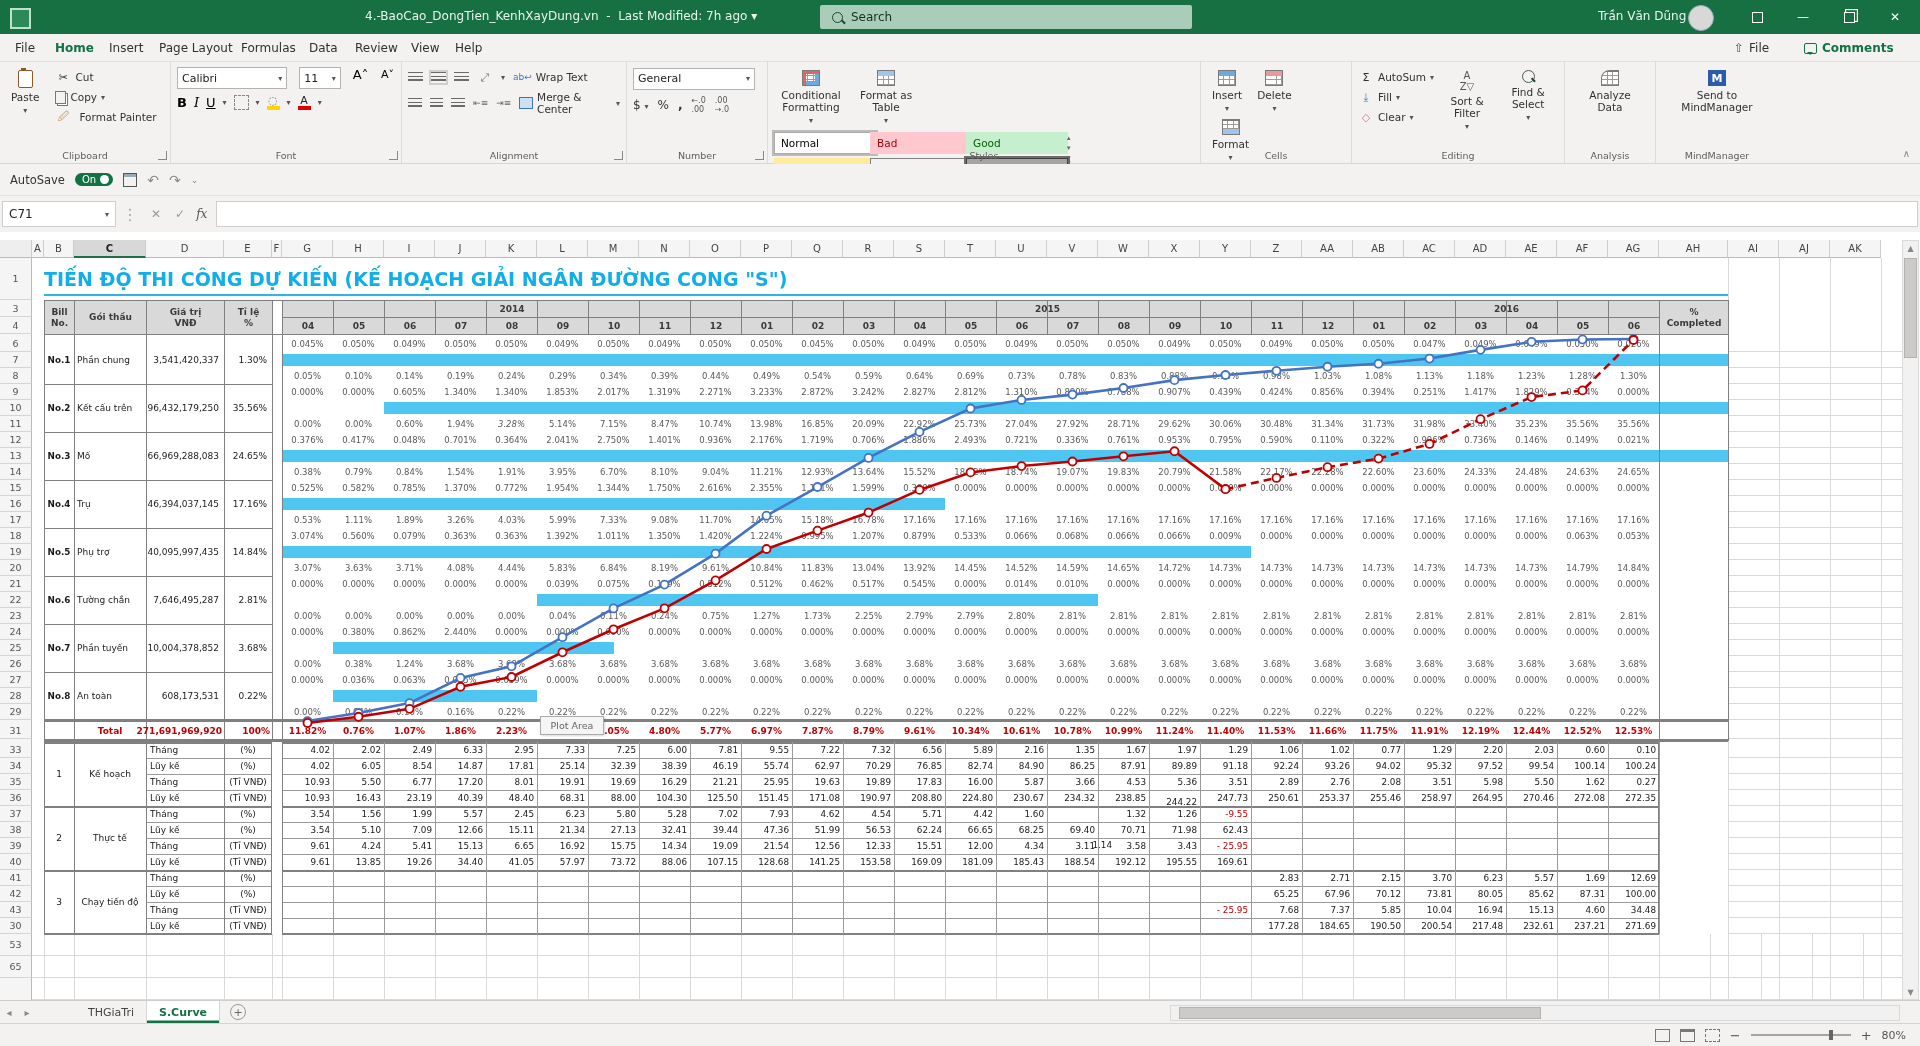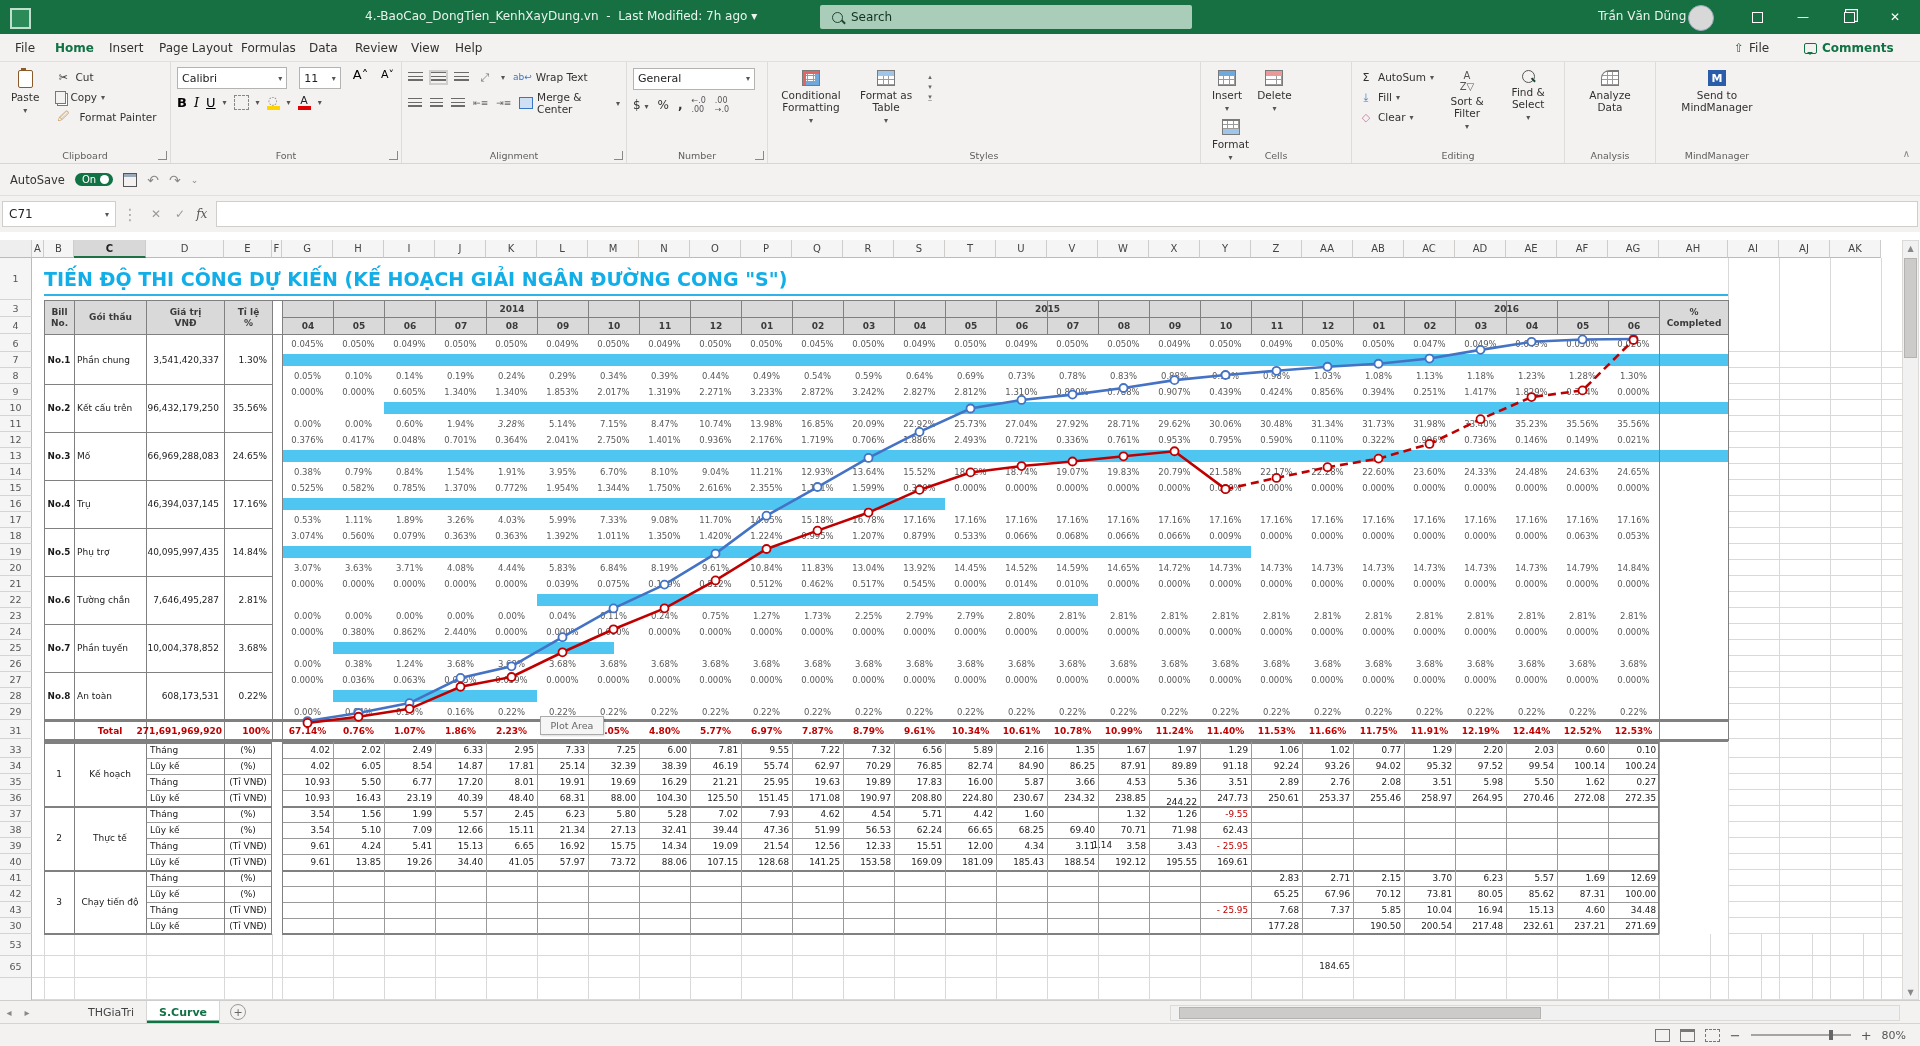--- a/index.html
+++ b/index.html
@@ -224,20 +224,28 @@
   <div class="rgroup" style="width:420px">
     <div class="bigbtn" style="width:64px">
         <span class="grid9" style="background-color:#fff;box-shadow:inset 3px 3px 0 #e06666,inset -4px -4px 0 #6fa8dc"></span>
         <span>Conditional Formatting</span>
         <span class="chev">▾</span>
       </div>
     <div class="bigbtn" style="width:56px">
         <span class="grid9" style="box-shadow:inset 0 5px 0 #9fc5e8"></span>
         <span>Format as Table</span>
         <span class="chev">▾</span>
+      </div>
+    <div id="chips" style="display:inline-grid;grid-template-columns:repeat(3,92px);gap:4px;vertical-align:top;margin-top:4px">
+        <div class="chip" style="background: rgb(255, 255, 255); color: rgb(0, 0, 0); border: 1px solid rgb(171, 171, 171); box-shadow: rgb(189, 187, 185) 0px 0px 0px 2px;">Normal</div>
+        <div class="chip" style="background: rgb(255, 199, 206); color: rgb(156, 0, 6); border: 1px solid rgb(255, 199, 206);">Bad</div>
+        <div class="chip" style="background: rgb(198, 239, 206); color: rgb(0, 97, 0); border: 1px solid rgb(198, 239, 206);">Good</div>
+        <div class="chip" style="background: rgb(255, 235, 156); color: rgb(156, 101, 0); border: 1px solid rgb(255, 235, 156); font-weight: bold;">Neutral</div>
+        <div class="chip" style="background: rgb(242, 242, 242); color: rgb(250, 125, 0); border: 1px solid rgb(127, 127, 127); font-weight: bold;">Calculation</div>
+        <div class="chip" style="background: rgb(165, 165, 165); color: rgb(255, 255, 255); border: 1px solid rgb(63, 63, 63); box-shadow: rgb(109, 109, 109) 0px 0px 0px 2px; font-weight: bold;">Check Cell</div>
       </div>
     <div style="display:inline-flex;flex-direction:column;gap:2px;vertical-align:top;margin:6px 0 0 4px;color:#666;font-size:7px">
       <span>▴</span>
         <span>▾</span>
         <span>▾̲</span>
     </div>
     <span class="gcap">Styles</span>
   </div>
 
   <div class="rgroup" style="width:138px">
@@ -1055,21 +1063,21 @@
     <div class="abs bl" style="left: 44px; top: 480px; width: 228px; height: 1px;"></div>
     <div class="abs bl" style="left: 44px; top: 528px; width: 228px; height: 1px;"></div>
     <div class="abs bl" style="left: 44px; top: 576px; width: 228px; height: 1px;"></div>
     <div class="abs bl" style="left: 44px; top: 624px; width: 228px; height: 1px;"></div>
     <div class="abs bl" style="left: 44px; top: 672px; width: 228px; height: 1px;"></div>
     <div class="abs bl" style="left: 44px; top: 719px; width: 1684px; height: 2.5px;"></div>
     <div class="abs bl" style="left: 44px; top: 739px; width: 1684px; height: 2.5px;"></div>
     <div class="abs totcell" style="left: 74px; top: 722px; width: 72px; height: 17px;">Total</div>
     <div class="abs totcell" style="left: 146px; top: 722px; width: 76px; height: 17px; justify-content: flex-end;">271,691,969,920</div>
     <div class="abs totcell" style="left: 224px; top: 722px; width: 46px; height: 17px; justify-content: flex-end;">100%</div>
-    <div class="abs totcell" style="left: 282px; top: 722px; width: 51px; height: 17px;">67.14%</div>
+    <div class="abs totcell" style="left: 282px; top: 722px; width: 51px; height: 17px;">11.82%</div>
     <div class="abs totcell" style="left: 333px; top: 722px; width: 51px; height: 17px;">0.76%</div>
     <div class="abs totcell" style="left: 384px; top: 722px; width: 51px; height: 17px;">1.07%</div>
     <div class="abs totcell" style="left: 435px; top: 722px; width: 51px; height: 17px;">1.86%</div>
     <div class="abs totcell" style="left: 486px; top: 722px; width: 51px; height: 17px;">2.23%</div>
     <div class="abs totcell" style="left: 537px; top: 722px; width: 51px; height: 17px;">3.14%</div>
     <div class="abs totcell" style="left: 588px; top: 722px; width: 51px; height: 17px;">4.05%</div>
     <div class="abs totcell" style="left: 639px; top: 722px; width: 51px; height: 17px;">4.80%</div>
     <div class="abs totcell" style="left: 690px; top: 722px; width: 51px; height: 17px;">5.77%</div>
     <div class="abs totcell" style="left: 741px; top: 722px; width: 51px; height: 17px;">6.97%</div>
     <div class="abs totcell" style="left: 792px; top: 722px; width: 51px; height: 17px;">7.87%</div>
@@ -1340,21 +1348,21 @@
     <div class="abs scell" style="left: 1404px; top: 902px; width: 51px; height: 16px;">10.04</div>
     <div class="abs scell" style="left: 1455px; top: 902px; width: 51px; height: 16px;">16.94</div>
     <div class="abs scell" style="left: 1506px; top: 902px; width: 51px; height: 16px;">15.13</div>
     <div class="abs scell" style="left: 1557px; top: 902px; width: 51px; height: 16px;">4.60</div>
     <div class="abs scell" style="left: 1608px; top: 902px; width: 51px; height: 16px;">34.48</div>
     <div class="abs gl" style="left: 146px; top: 902px; width: 126px; height: 1px; background: rgb(154, 154, 154);"></div>
     <div class="abs gl" style="left: 282px; top: 902px; width: 1377px; height: 1px; background: rgb(154, 154, 154);"></div>
     <div class="abs lblcell" style="left: 146px; top: 918px; width: 78px; height: 16px; padding-left: 4px;">Lũy kế</div>
     <div class="abs lblcell" style="left: 224px; top: 918px; width: 48px; height: 16px; justify-content: center;">(Tỉ VNĐ)</div>
     <div class="abs scell" style="left: 1251px; top: 918px; width: 51px; height: 16px;">177.28</div>
-    <div class="abs scell" style="left: 1302px; top: 918px; width: 51px; height: 16px; margin-top: 40px;">184.65</div>
+    <div class="abs scell" style="left: 1302px; top: 918px; width: 51px; height: 16px;">184.65</div>
     <div class="abs scell" style="left: 1353px; top: 918px; width: 51px; height: 16px;">190.50</div>
     <div class="abs scell" style="left: 1404px; top: 918px; width: 51px; height: 16px;">200.54</div>
     <div class="abs scell" style="left: 1455px; top: 918px; width: 51px; height: 16px;">217.48</div>
     <div class="abs scell" style="left: 1506px; top: 918px; width: 51px; height: 16px;">232.61</div>
     <div class="abs scell" style="left: 1557px; top: 918px; width: 51px; height: 16px;">237.21</div>
     <div class="abs scell" style="left: 1608px; top: 918px; width: 51px; height: 16px;">271.69</div>
     <div class="abs gl" style="left: 146px; top: 918px; width: 126px; height: 1px; background: rgb(154, 154, 154);"></div>
     <div class="abs gl" style="left: 282px; top: 918px; width: 1377px; height: 1px; background: rgb(154, 154, 154);"></div>
     <div class="abs bl" style="left: 44px; top: 742px; width: 228px; height: 1.5px;"></div>
     <div class="abs bl" style="left: 282px; top: 742px; width: 1377px; height: 1.5px;"></div>

